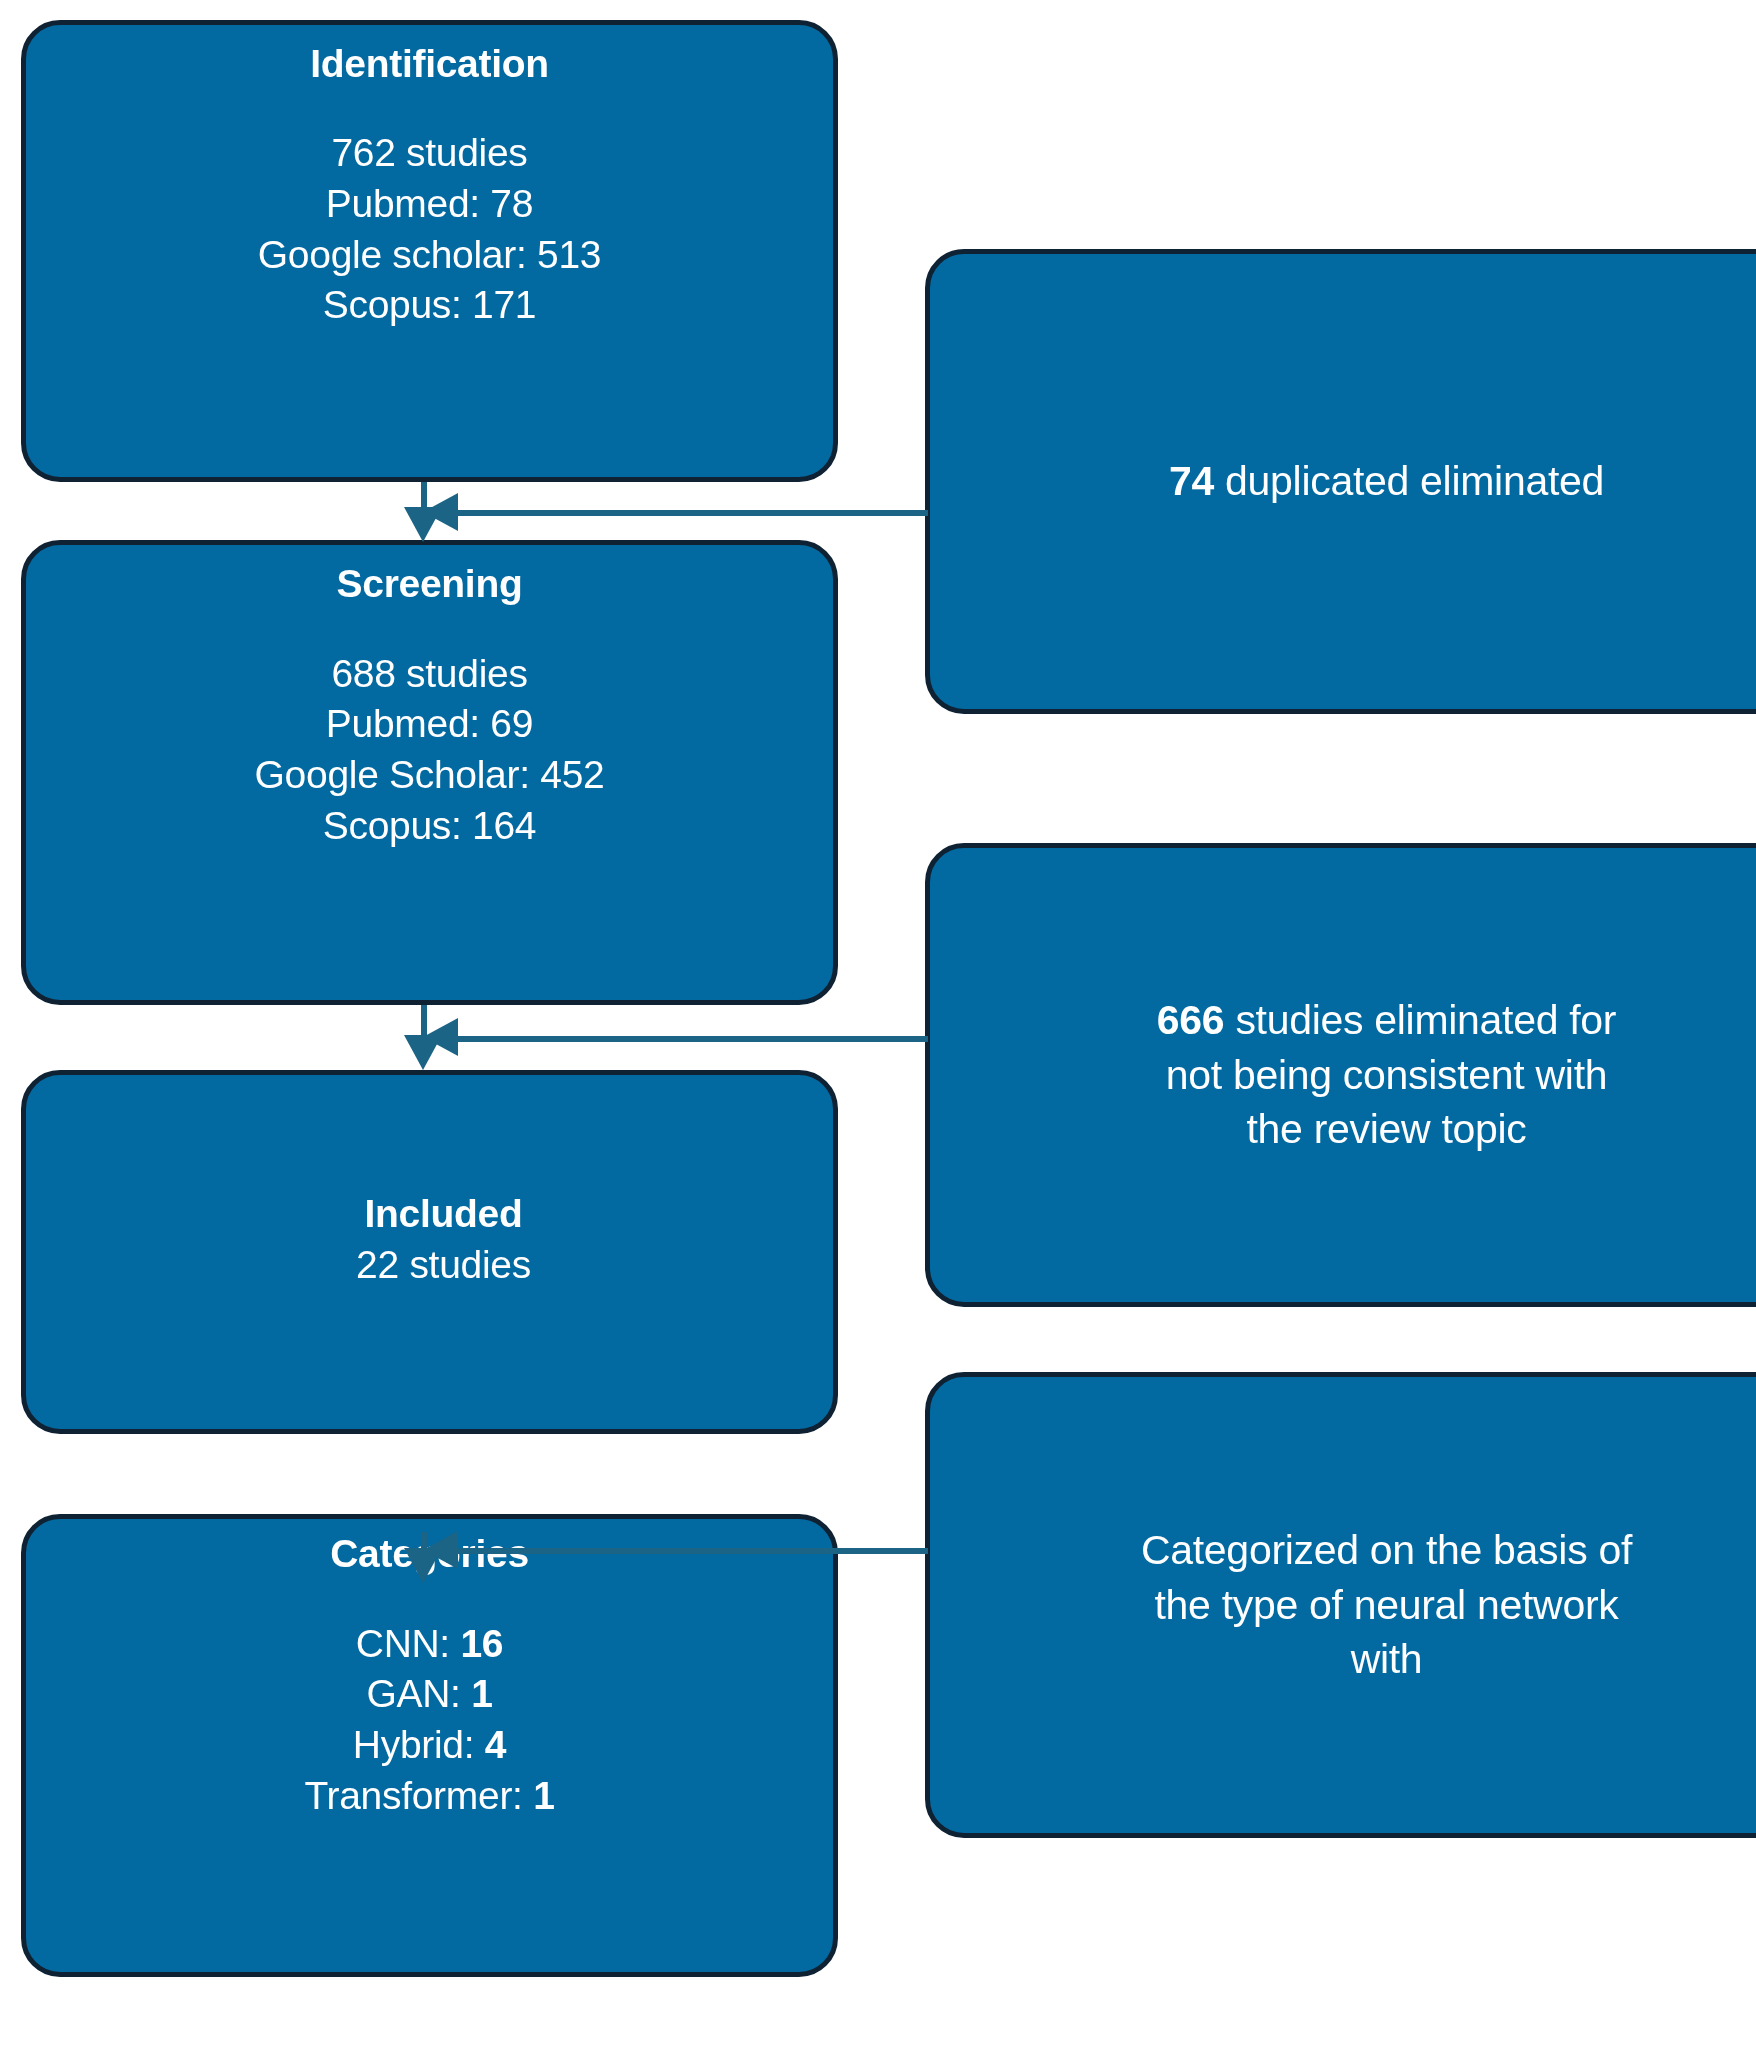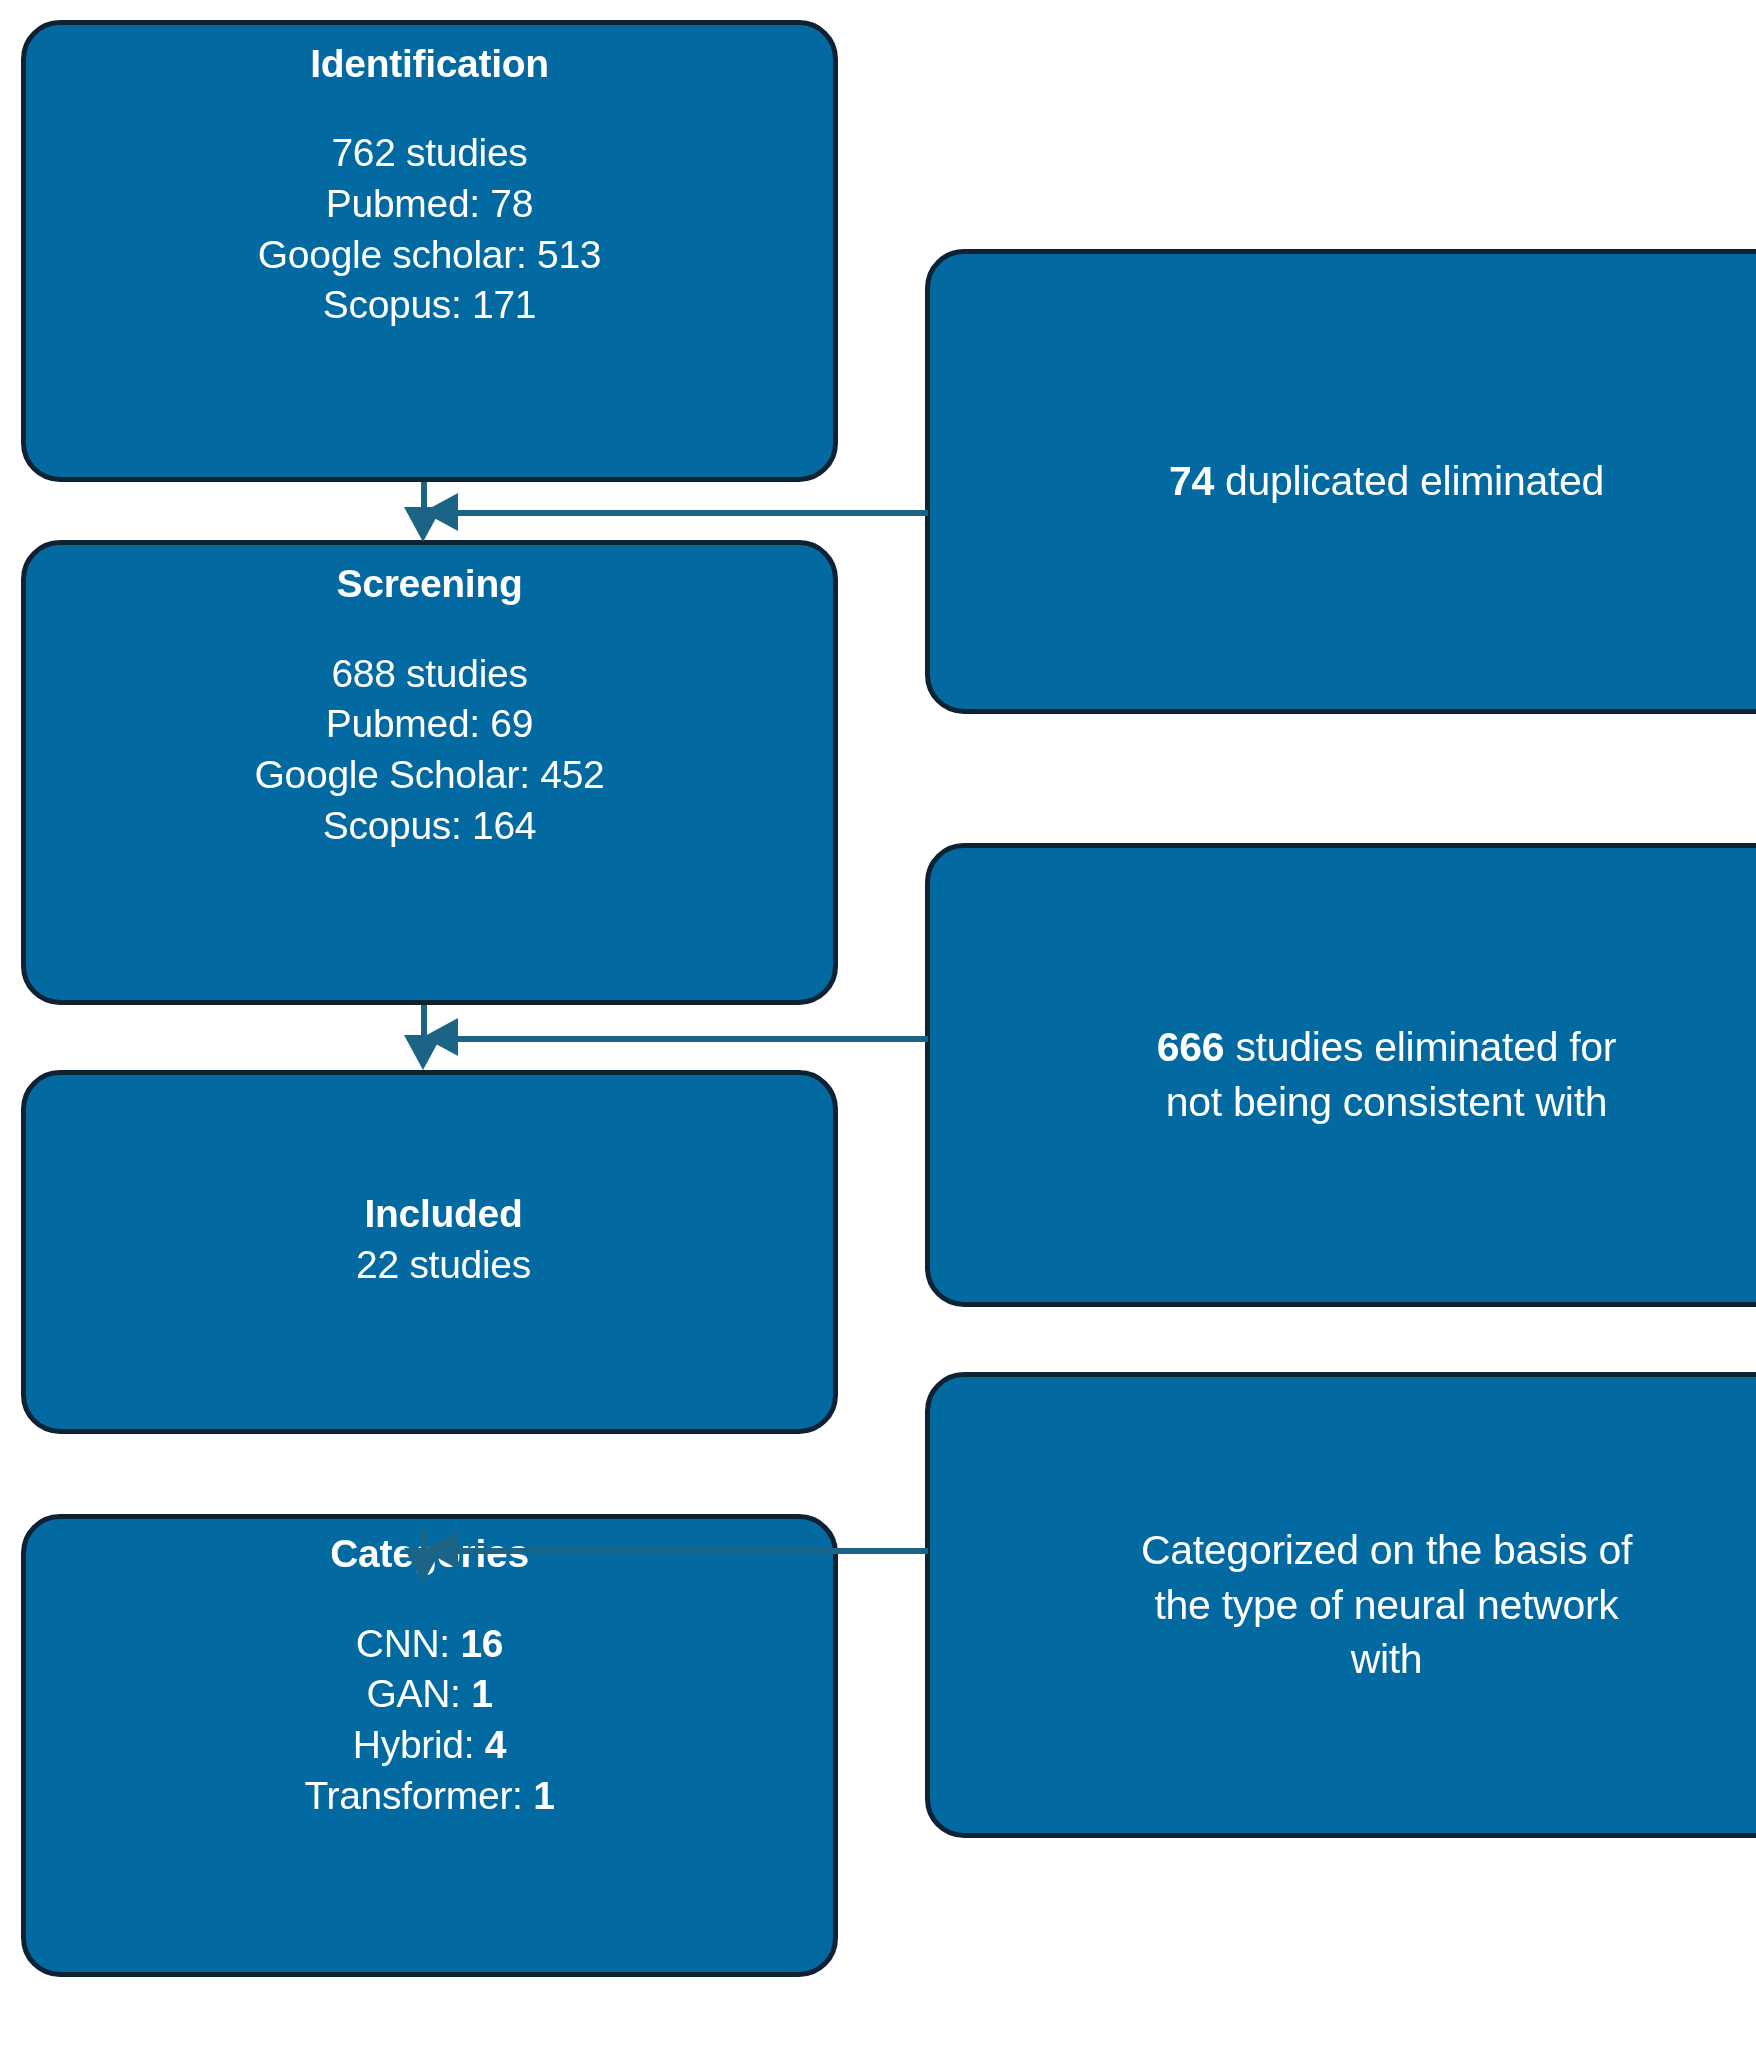--- a/index.html
+++ b/index.html
@@ -138,20 +138,21 @@
   <div class="node reason" id="node-duplicates">
     <div class="node-lines">
       <div><b>74</b><span> duplicated eliminated</span></div>
     </div>
   </div>
 
   <div class="node reason" id="node-eliminated">
     <div class="node-lines">
       <div><b>666</b> <span>studies eliminated for</span></div>
       <div>not being consistent with</div>
+      <div>the review topic</div>
     </div>
   </div>
 
   <div class="node reason" id="node-categorized">
     <div class="node-lines">
       <div>Categorized on the basis of</div>
       <div>the type of neural network</div>
       <div>with</div>
     </div>
   </div>

